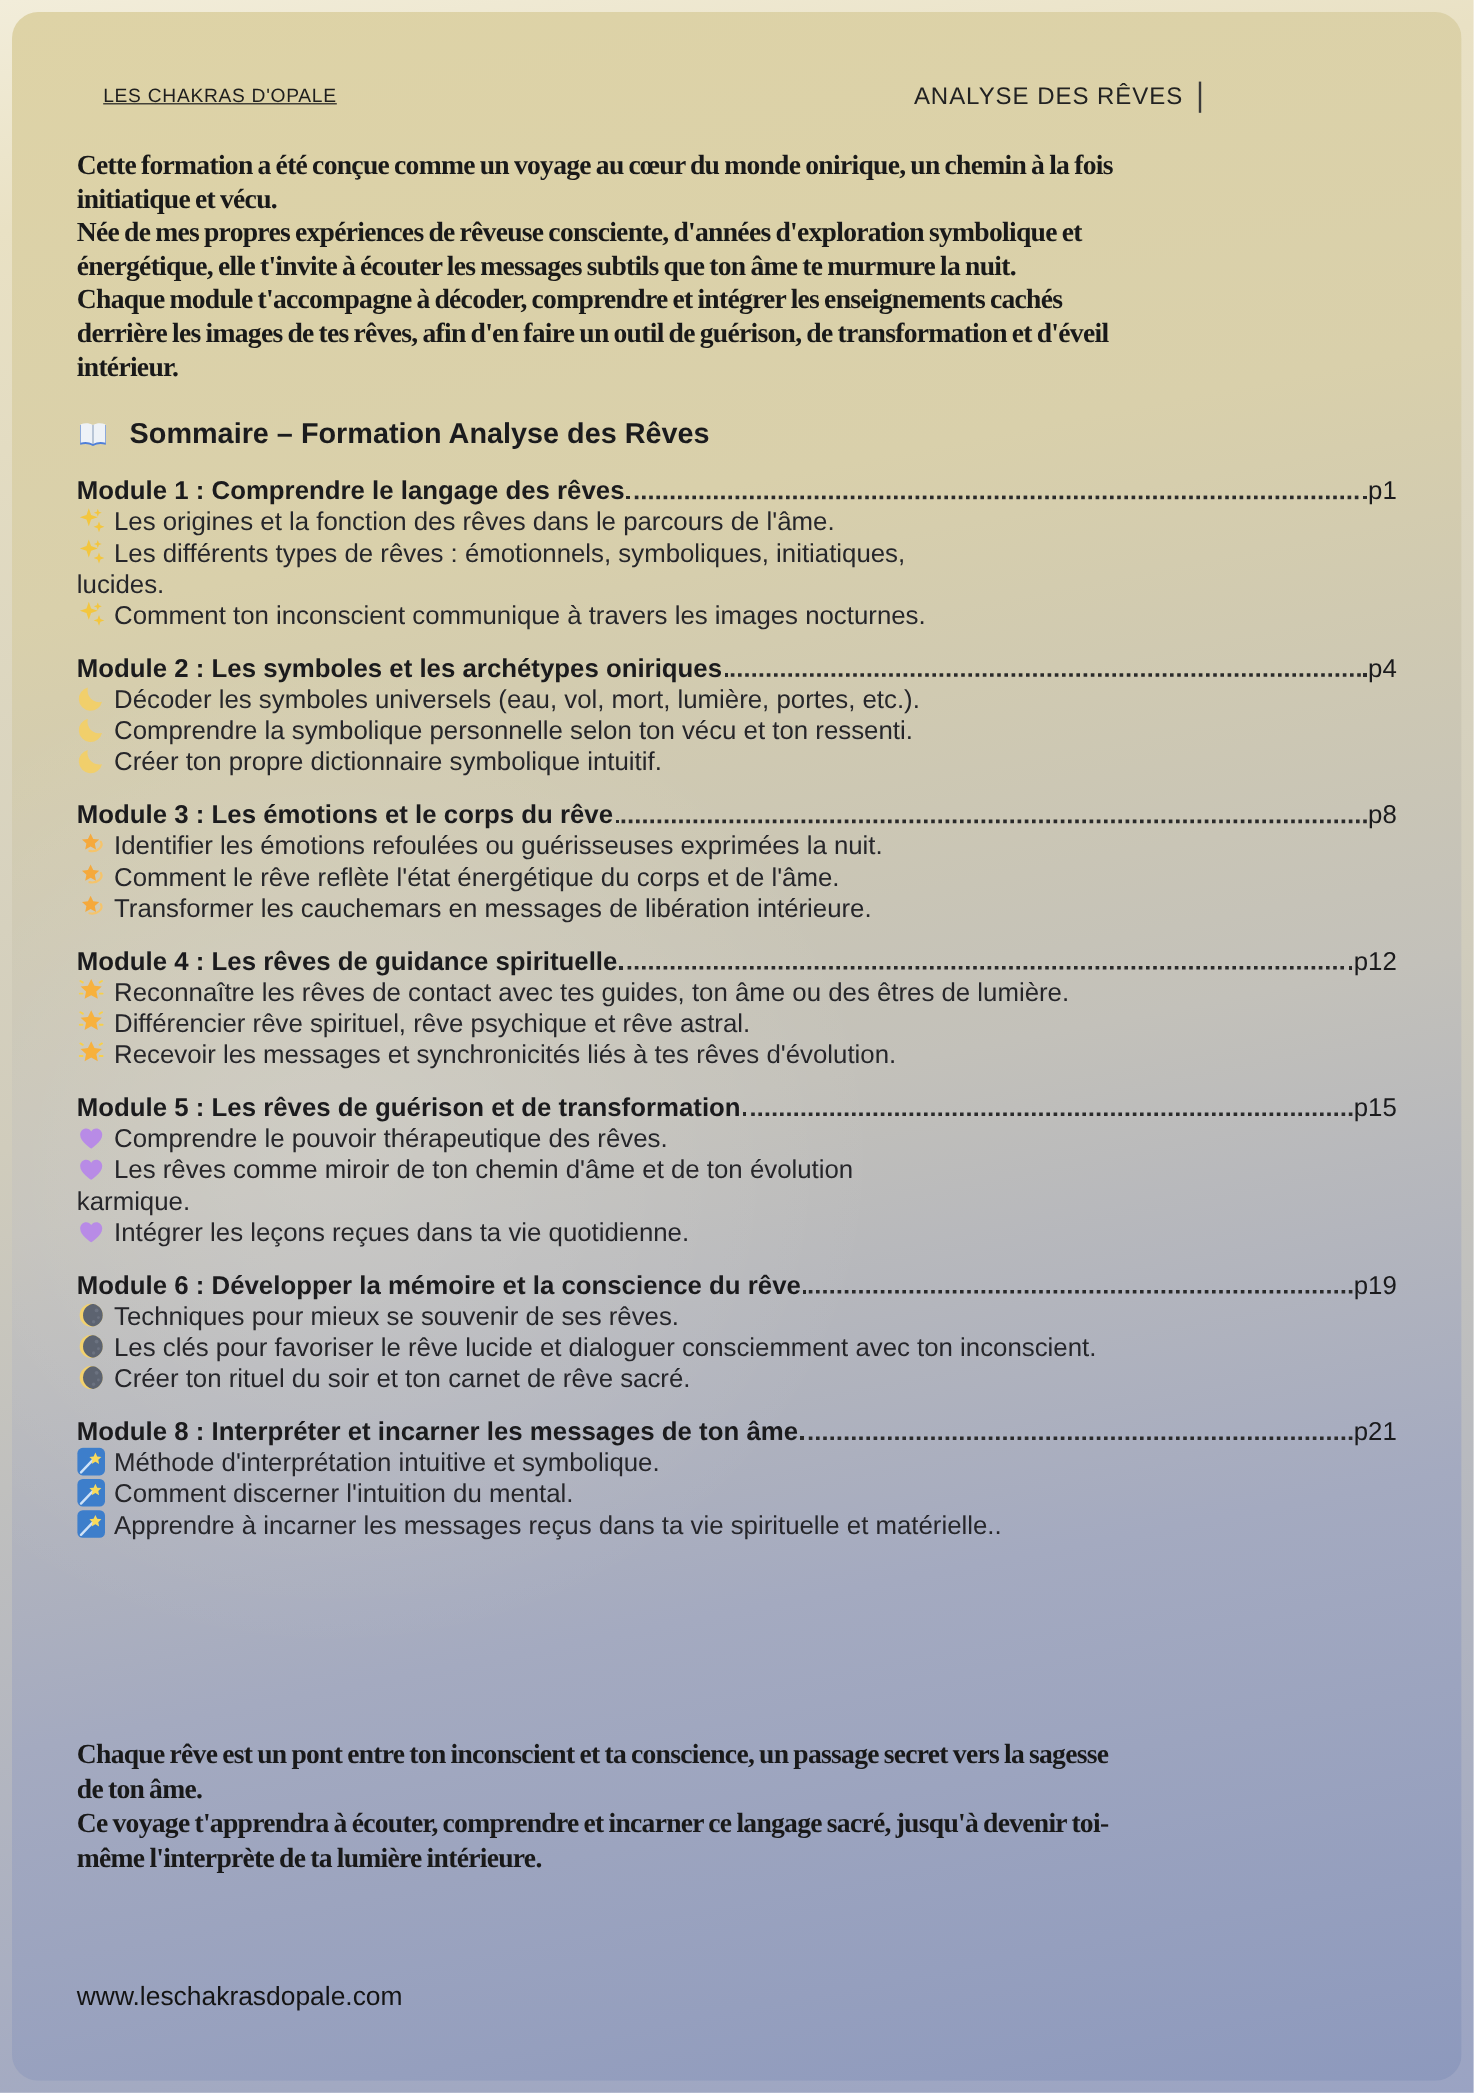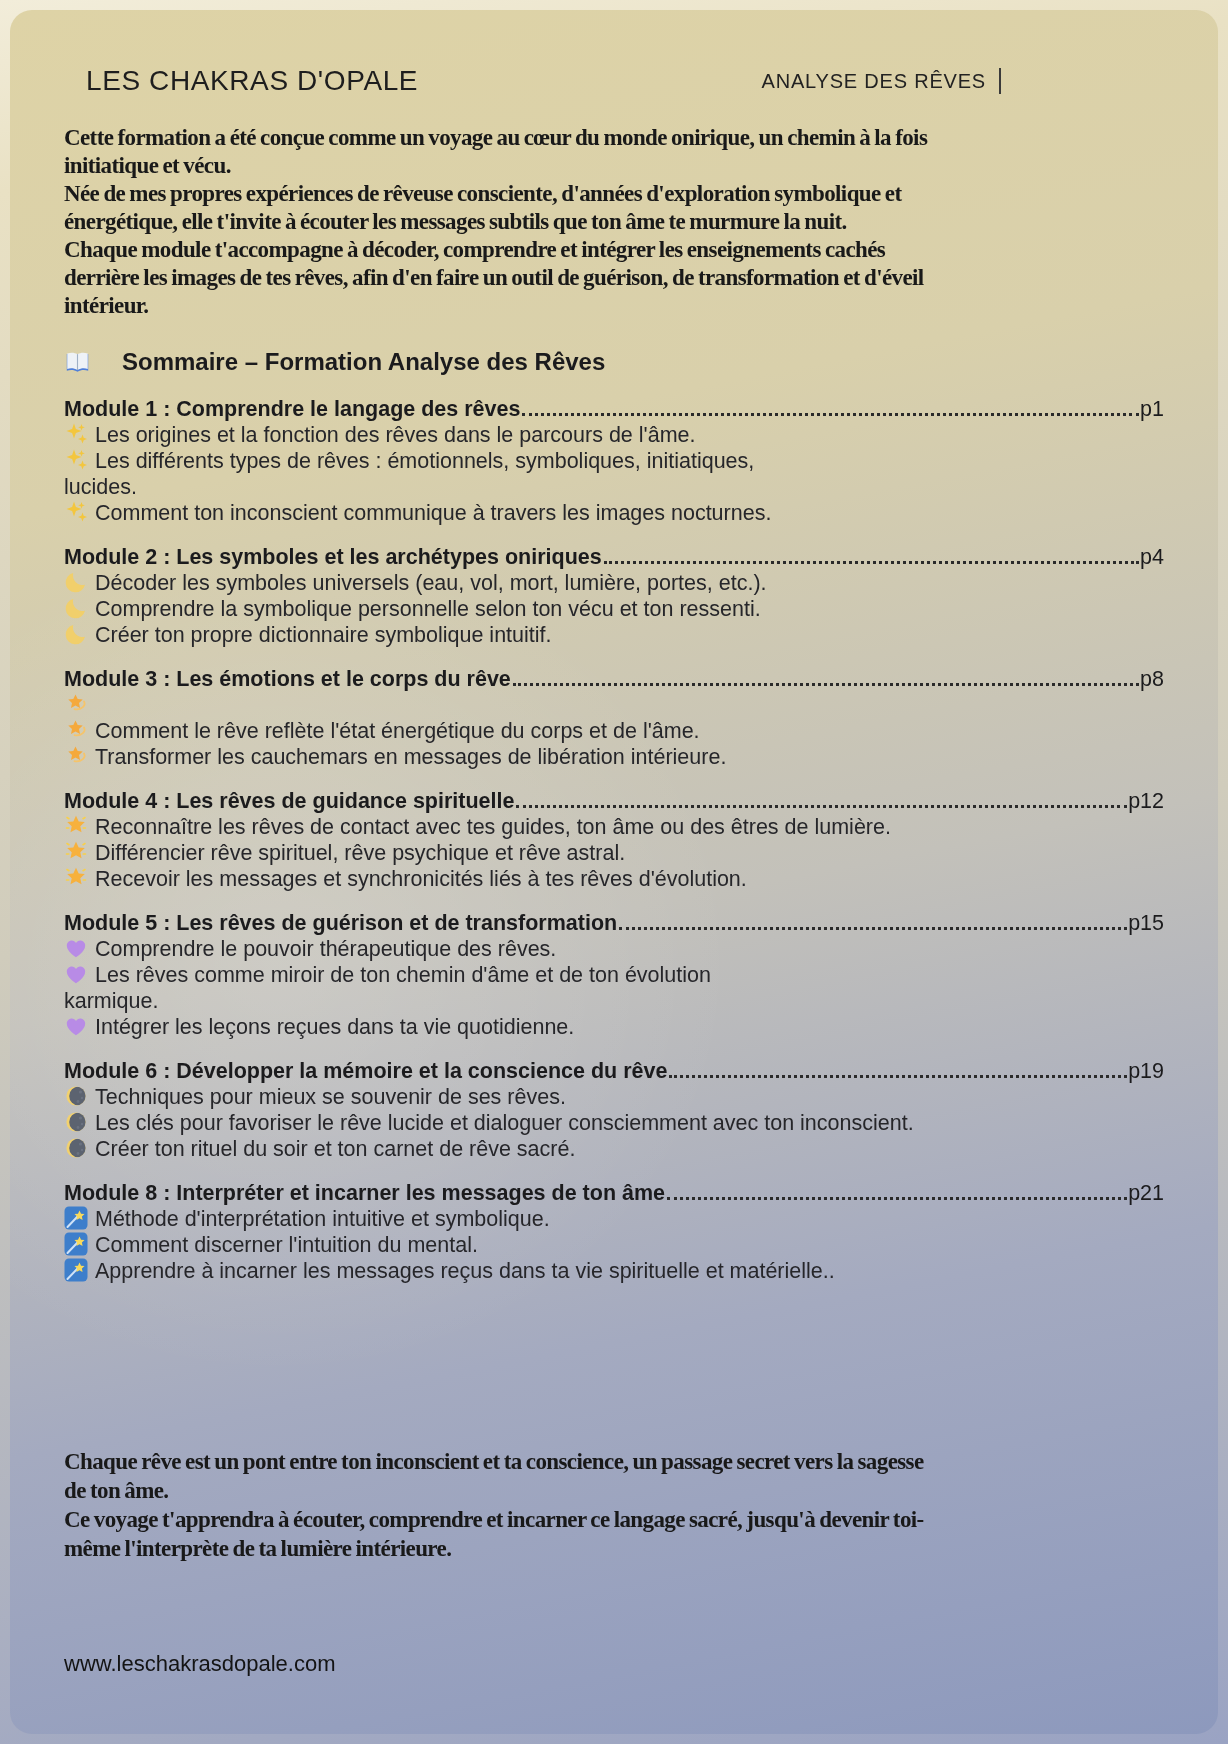--- a/index.html
+++ b/index.html
@@ -15,35 +15,35 @@
     border-radius:22px;
     background:
       radial-gradient(ellipse 55% 35% at 22% 55%, rgba(255,255,255,0.16), rgba(255,255,255,0) 70%),
       linear-gradient(169deg,#ded3a6 0%,#d9d0ab 26%,#c3c1ba 52%,#a4aac0 74%,#8d99bd 100%);
     box-sizing:border-box;
     padding:56px 54px 0 54px;
     overflow:hidden;
   }
   
   .hdr{display:flex;justify-content:space-between;align-items:center;height:30px;}
-  .brand{font-size:28px;letter-spacing:0.6px;color:#1e1e1e;padding-left:22px;}
+  .brand{font-size:16px;letter-spacing:0.6px;color:#1e1e1e;padding-left:22px;text-decoration:underline;}
   .doc-title{font-size:20px;letter-spacing:0.8px;color:#222;display:flex;align-items:center;gap:13px;margin-right:163px;}
   .vbar{width:2px;height:26px;background:#3a3a3a;}
   
   .intro{margin-top:28px;}
   .outro{margin-top:163px;}
   .serif-par{
     font-family:"Liberation Serif", serif;font-weight:700;
     font-size:23px;line-height:28px;letter-spacing:-0.6px;word-spacing:-1px;
     color:#191919;margin:0;white-space:pre-line;
   }
   .outro .serif-par{line-height:29px;}
   
   .toc-heading{margin-top:26px;font-size:24px;font-weight:700;color:#1b1b1d;
-    display:flex;align-items:center;gap:24px;height:32px;}
+    display:flex;align-items:center;gap:10px;height:32px;}
   .toc-heading .icon{width:27px;height:27px;}
   
   #modules{margin-top:2px;}
   .module{margin-top:18px;}
   .mod-head{display:flex;line-height:26px;}
   .mod-title{font-weight:700;font-size:21.5px;color:#1b1b1d;white-space:nowrap;}
   .dots{flex:1 1 auto;border-bottom:3px dotted #2a2a2a;margin:0 1px 6px 2px;min-width:30px;}
   .pagenum{font-weight:400;font-size:21.5px;color:#1b1b1d;white-space:nowrap;}
   .item{font-size:21.5px;line-height:26px;color:#26262a;}
   .item-text{white-space:pre-line;}
@@ -128,21 +128,21 @@
       </section>
       <section class="module">
         <div class="mod-head">
           <span class="mod-title">Module 3 : Les émotions et le corps du rêve</span>
           <span class="dots"></span>
           <span class="pagenum">p8</span>
         </div>
         <div class="item"><span class="icon"><svg viewBox="0 0 24 24">
               <path d="M20 9.5c2.4 4.2-3.2 9-9.5 7.6" stroke="#f6c46a" stroke-width="1.8" fill="none" stroke-linecap="round"></path>
               <path d="M11.5 2.5l2.2 4.6 5 .5-3.7 3.4 1 5-4.5-2.6-4.5 2.6 1-5L4.3 7.6l5-.5z" fill="#f5a93c"></path>
-            </svg></span></div>
+            </svg></span><span class="item-text">Identifier les émotions refoulées ou guérisseuses exprimées la nuit.</span></div>
         <div class="item"><span class="icon"><svg viewBox="0 0 24 24">
               <path d="M20 9.5c2.4 4.2-3.2 9-9.5 7.6" stroke="#f6c46a" stroke-width="1.8" fill="none" stroke-linecap="round"></path>
               <path d="M11.5 2.5l2.2 4.6 5 .5-3.7 3.4 1 5-4.5-2.6-4.5 2.6 1-5L4.3 7.6l5-.5z" fill="#f5a93c"></path>
             </svg></span><span class="item-text">Comment le rêve reflète l'état énergétique du corps et de l'âme.</span></div>
         <div class="item"><span class="icon"><svg viewBox="0 0 24 24">
               <path d="M20 9.5c2.4 4.2-3.2 9-9.5 7.6" stroke="#f6c46a" stroke-width="1.8" fill="none" stroke-linecap="round"></path>
               <path d="M11.5 2.5l2.2 4.6 5 .5-3.7 3.4 1 5-4.5-2.6-4.5 2.6 1-5L4.3 7.6l5-.5z" fill="#f5a93c"></path>
             </svg></span><span class="item-text">Transformer les cauchemars en messages de libération intérieure.</span></div>
       </section>
       <section class="module">

